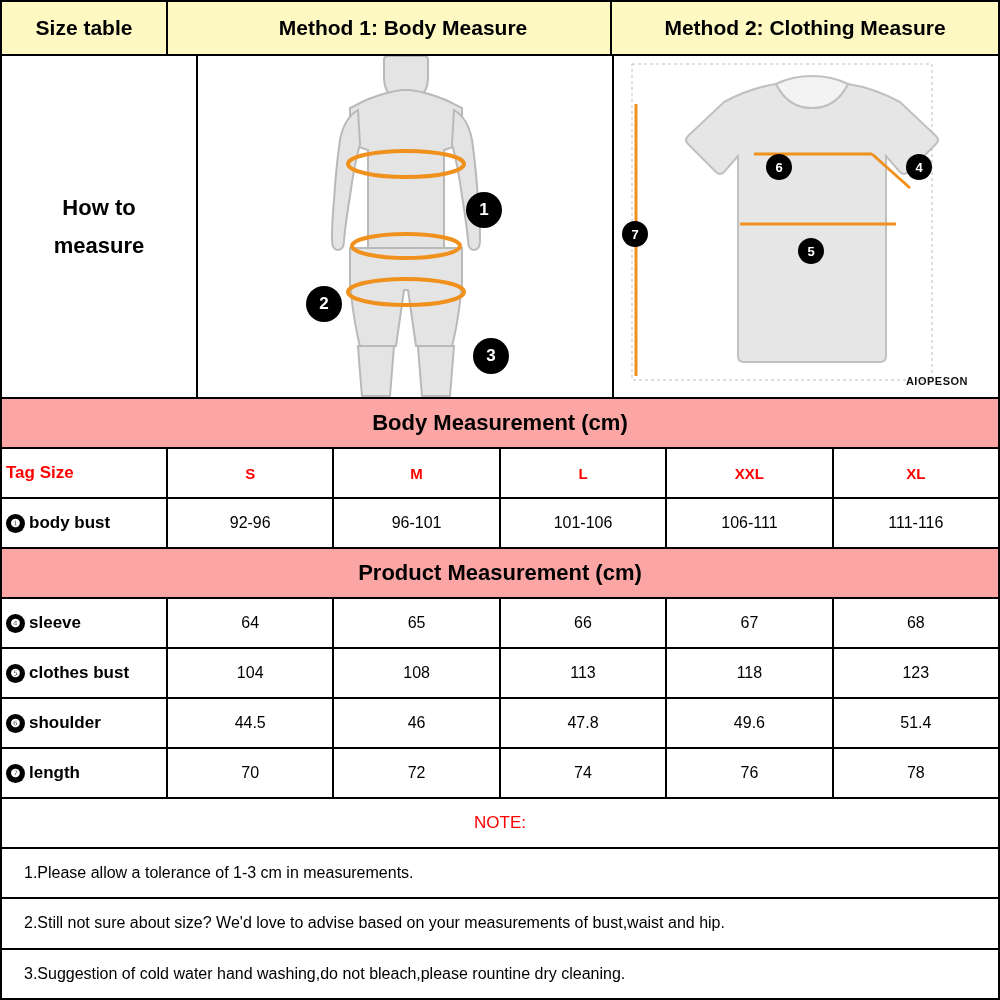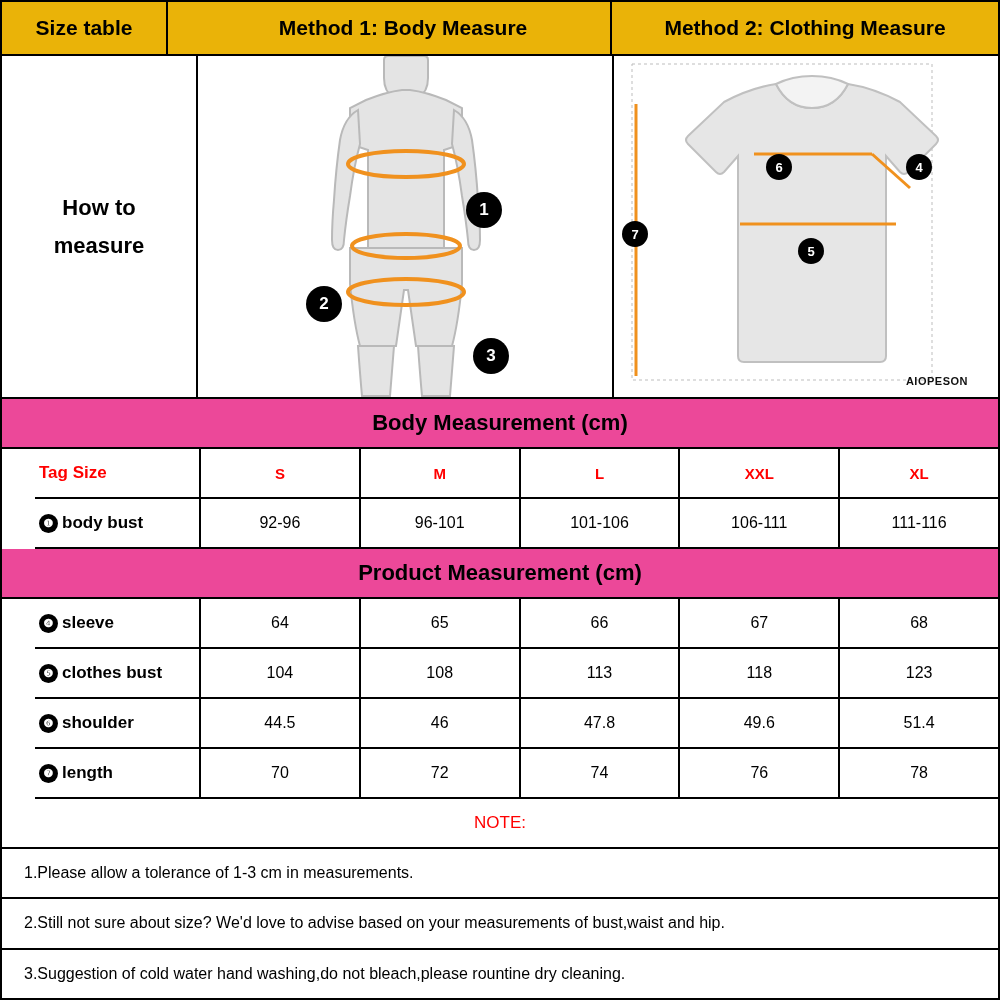--- a/index.html
+++ b/index.html
@@ -22,21 +22,21 @@
     display: flex;
     flex-direction: column;
     position: relative;
   }
 
   
   .head-row {
     display: flex;
     height: 52px;
     flex: 0 0 52px;
-    background: #eab308;
+    background: #fef9c3;
     border-bottom: 2px solid #000;
   }
   .head-cell {
     display: flex;
     align-items: center;
     justify-content: center;
     font-size: 21px;
     font-weight: bold;
     color: #000;
     box-sizing: border-box;
@@ -102,38 +102,37 @@
     font-size: 11px;
     font-weight: bold;
     letter-spacing: 0.5px;
     color: #111;
   }
 
   
   .section-bar {
     height: 50px;
     flex: 0 0 50px;
-    background: #ec4899;
+    background: #fca5a5;
     display: flex;
     align-items: center;
     justify-content: center;
     font-size: 22px;
     font-weight: bold;
     border-bottom: 2px solid #000;
     box-sizing: border-box;
   }
 
   
   .trow {
     display: flex;
     height: 50px;
     flex: 0 0 50px;
     border-bottom: 2px solid #000;
     box-sizing: border-box;
-    margin-left: 33px;
   }
   .tcell {
     box-sizing: border-box;
     display: flex;
     align-items: center;
     font-size: 16px;
     border-right: 2px solid #000;
   }
   .tcell:last-child { border-right: none; }
   .tcell.label {

